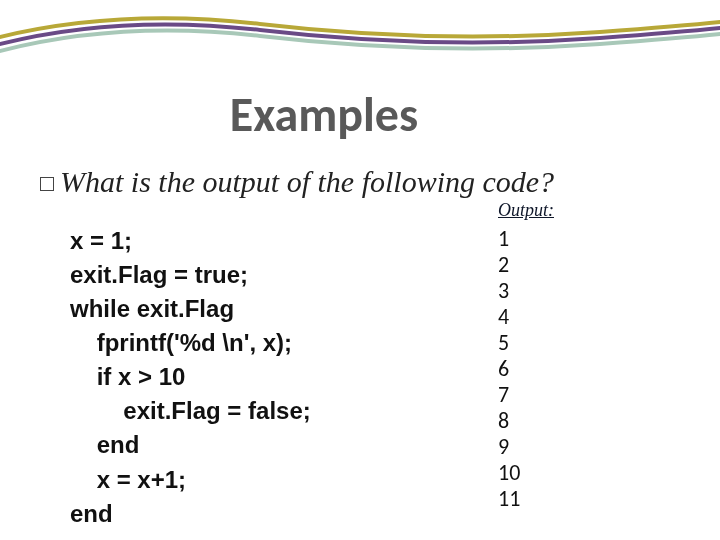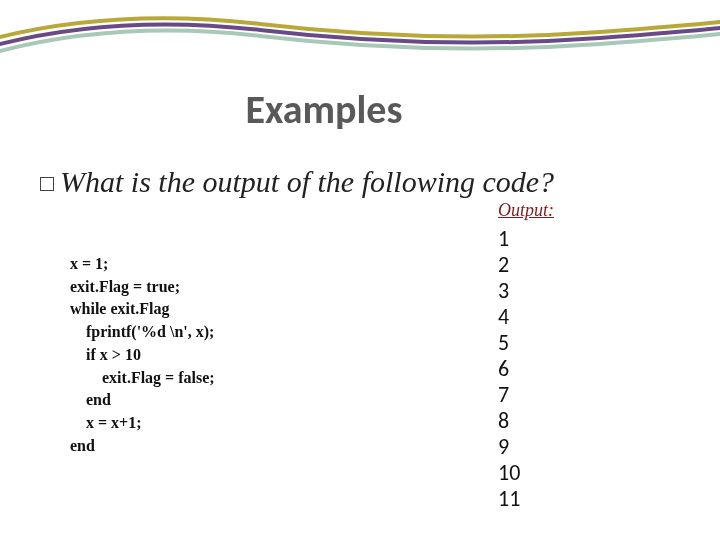--- a/index.html
+++ b/index.html
@@ -20,21 +20,21 @@
     pointer-events: none;
   }
   .title {
     position: absolute;
     top: 85px;
     left: 0;
     width: 648px;
     text-align: center;
     font-family: Calibri, 'Segoe UI', sans-serif;
     font-weight: 700;
-    font-size: 40px;
+    font-size: 48px;
     color: #595959;
   }
   .question {
     position: absolute;
     top: 165px;
     left: 40px;
     font-size: 30px;
     font-style: italic;
     color: #222;
   }
@@ -46,29 +46,29 @@
     margin-right: 6px;
     vertical-align: 1px;
   }
   .output-label {
     position: absolute;
     top: 200px;
     left: 498px;
     font-size: 18px;
     font-style: italic;
     text-decoration: underline;
-    color: #7f1d1d;
+    color: #0f172a;
   }
   .code-block {
     position: absolute;
-    top: 253px;
+    top: 224px;
     left: 70px;
-    font-family: Liberation Serif, serif;
+    font-family: Liberation Sans, sans-serif;
     font-weight: bold;
-    font-size: 16px;
+    font-size: 24px;
     line-height: 1.42;
     color: #111;
     white-space: pre;
   }
   .output-block {
     position: absolute;
     top: 226px;
     left: 498px;
     font-family: Calibri, 'Segoe UI', sans-serif;
     font-size: 22px;

